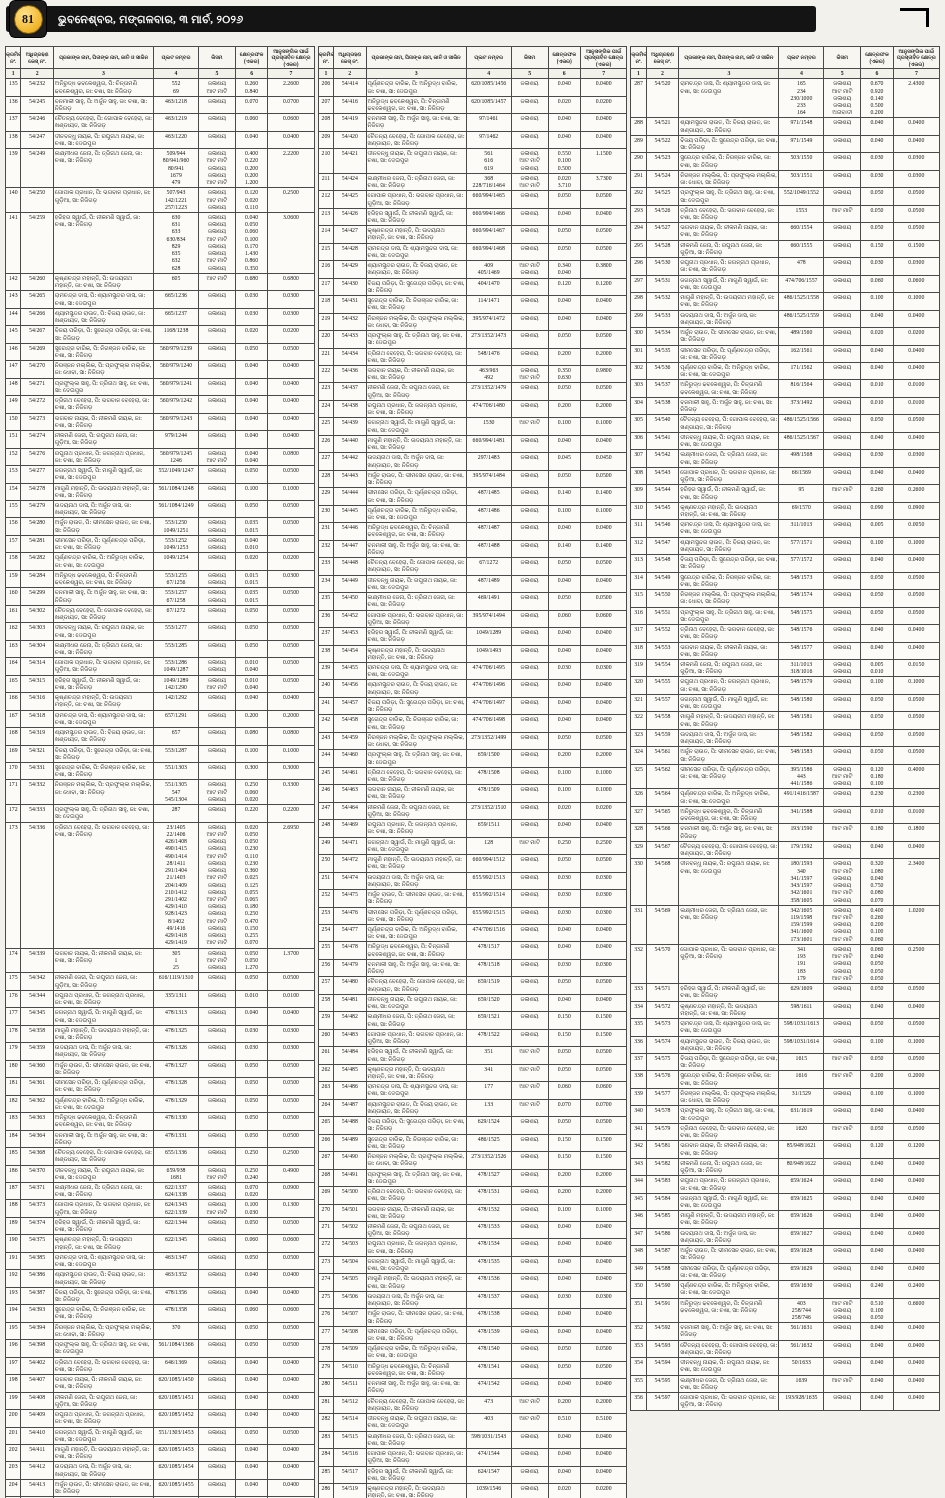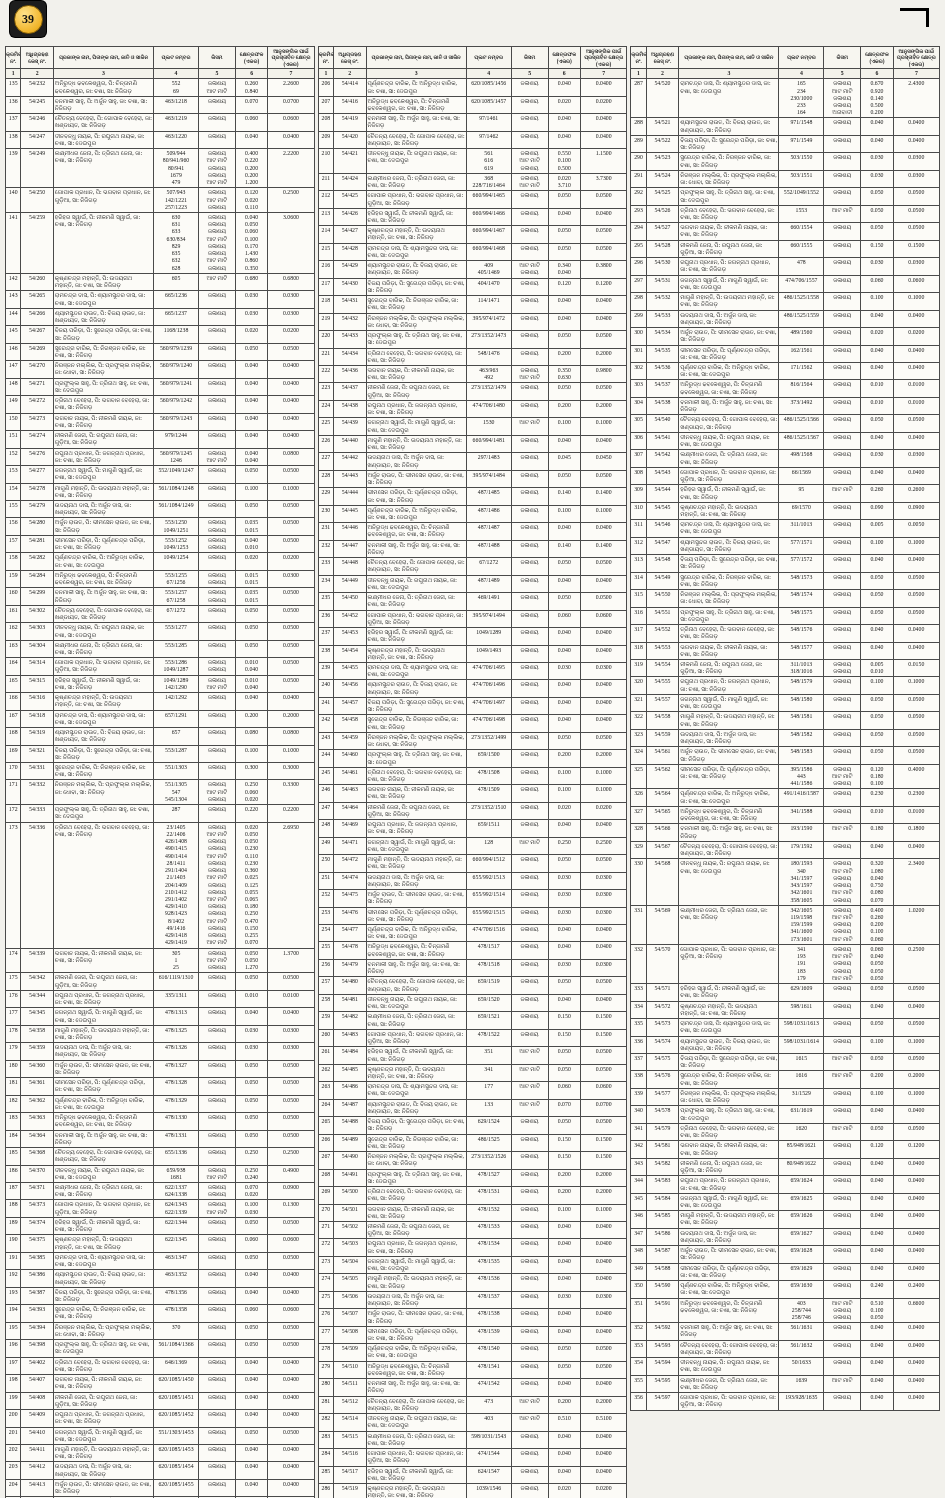--- a/index.html
+++ b/index.html
@@ -59,23 +59,26 @@
   td.c3{text-align:left;}
   col.w1{width:5%;}col.w2{width:10.5%;}col.w3{width:32.5%;}
   col.w4{width:14.5%;}col.w5{width:12%;}col.w6{width:10.5%;}col.w7{width:15%;}
 </style>
 </head>
 <body>
 
 <div class="page">
 
   <div class="masthead">
+    <div class="bar">
+      <span class="dateline">ଭୁବନେଶ୍ବର, ମଙ୍ଗଳବାର, ୩ ମାର୍ଚ, ୨୦୨୬</span>
+    </div>
     <div class="logo">
       <div class="logo-circle">
-        <span>39</span>
+        <span>81</span>
       </div>
     </div>
     <div class="corner-mark"></div>
   </div>
 
   <div class="content">
     <div class="colwrap">
       <table class="records">
         <colgroup>
             <col class="w1">

